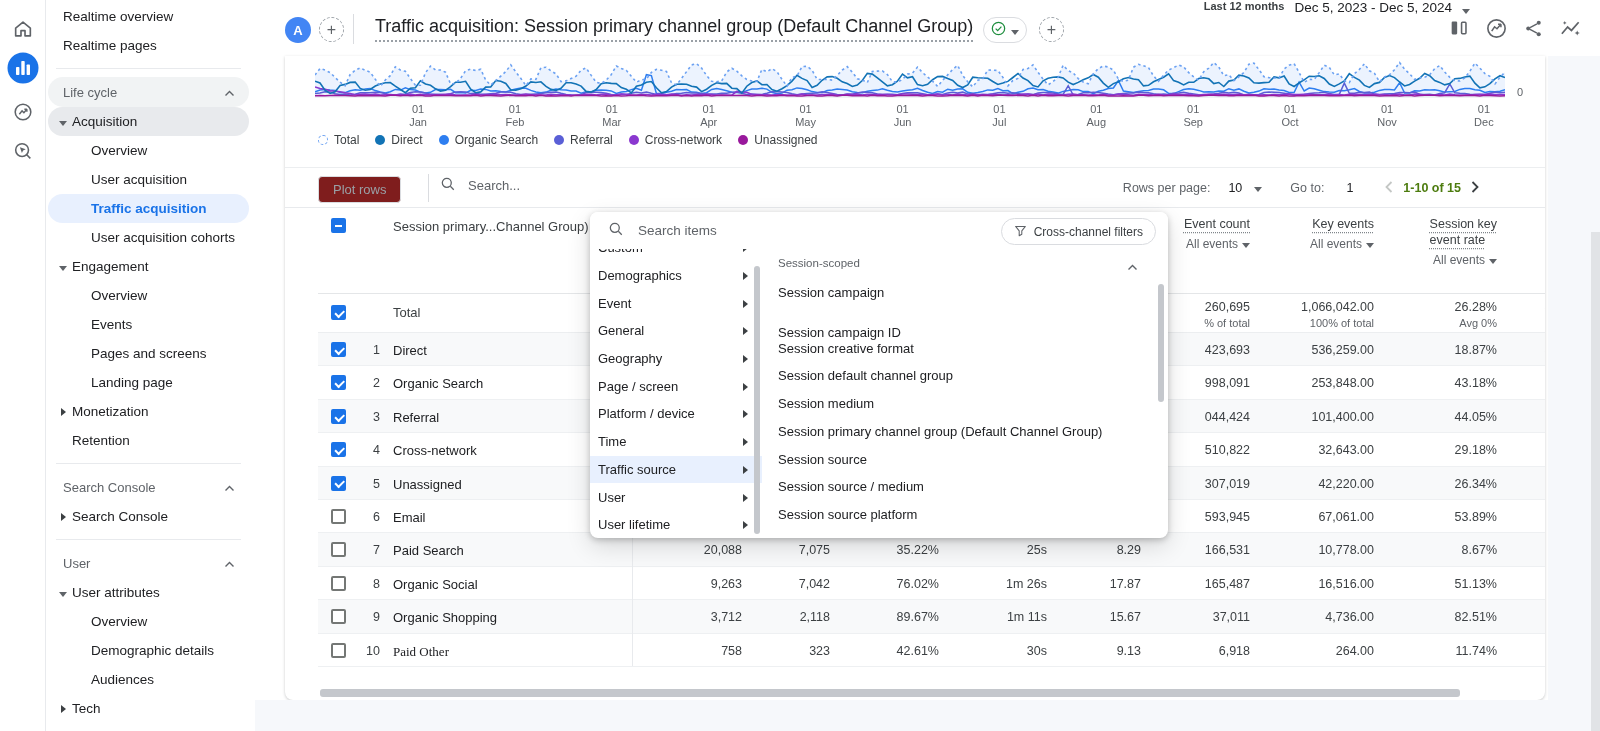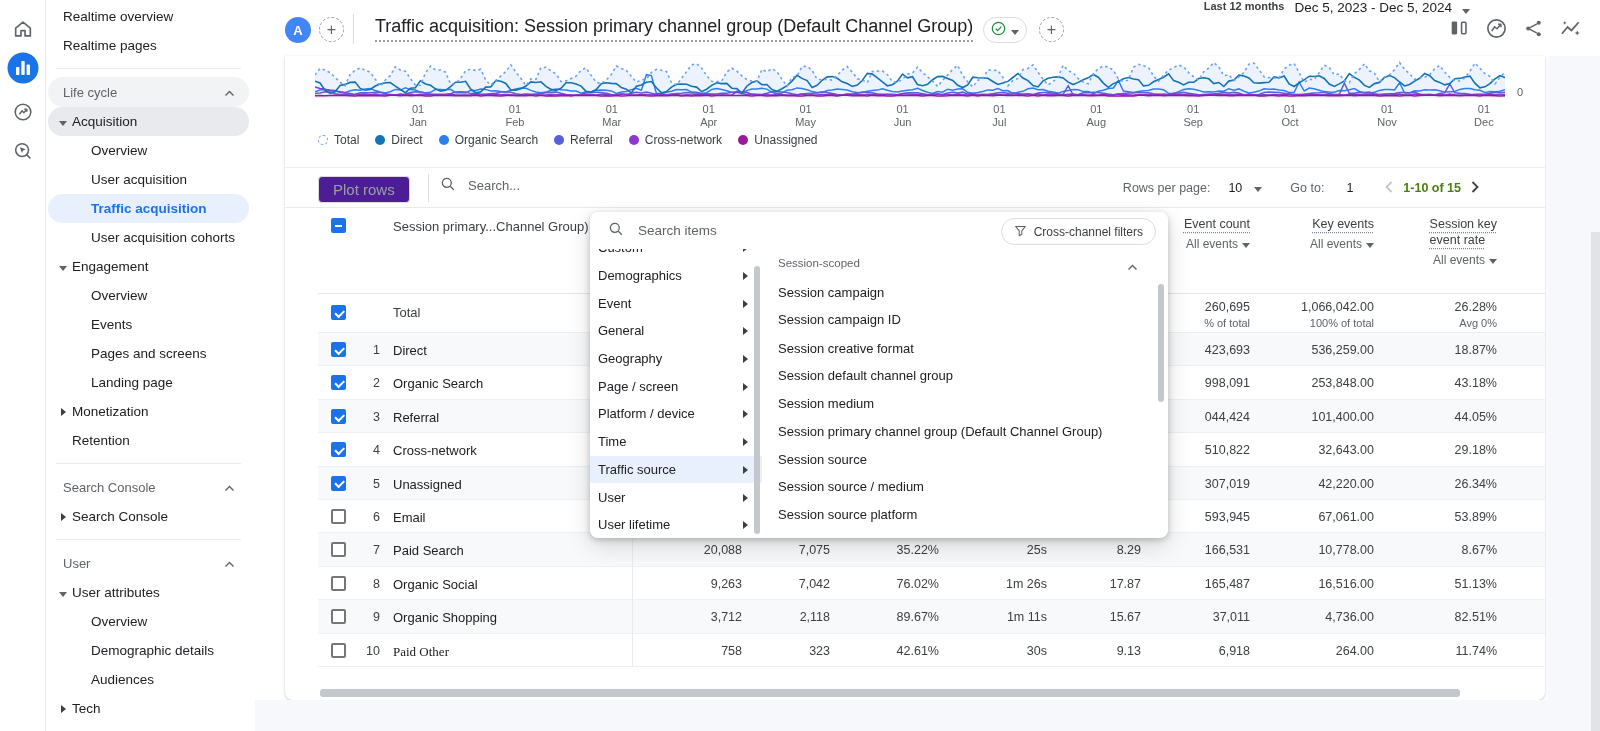--- a/index.html
+++ b/index.html
@@ -35,21 +35,21 @@
   #card{position:absolute;left:285px;top:56px;width:1260px;height:644px;background:#fff;border-radius:0 0 8px 8px;box-shadow:0 1px 3px rgba(60,64,67,.28);overflow:hidden;}
   #bg-right{position:absolute;left:1548px;top:56px;width:52px;height:675px;background:#f6f8fb;}
   #bg-bottom{position:absolute;left:255px;top:700px;width:1345px;height:31px;background:#f6f8fb;}
   .tick{position:absolute;top:47px;transform:translateX(-50%);text-align:center;font-size:11px;color:#5f6368;line-height:13px;}
   #legend{position:absolute;left:33px;top:77px;display:flex;gap:16px;align-items:center;font-size:12px;color:#3c4043;}
   .lg-it{display:flex;align-items:center;gap:6px;cursor:pointer;}
   .lg-dot{width:10px;height:10px;border-radius:50%;}
   .lg-dot.dashed{width:8px;height:8px;background:#fff;border:1.6px dashed;}
   
   #tbar{position:absolute;left:0;top:111px;width:1260px;height:41px;border-top:1px solid #eceef0;border-bottom:1px solid #e8eaed;box-sizing:border-box;}
-  #plot-rows{position:absolute;left:33px;top:8px;height:25px;padding:0 14px;border:1px solid #dadce0;border-radius:4px;font-size:15px;color:#9aa0a6;display:flex;align-items:center;background:#4c1d95;cursor:default;}
+  #plot-rows{position:absolute;left:33px;top:8px;height:25px;padding:0 14px;border:1px solid #dadce0;border-radius:4px;font-size:13px;color:#9aa0a6;display:flex;align-items:center;background:#7f1d1d;cursor:default;}
   #tb-search{position:absolute;left:155px;top:8px;display:flex;align-items:center;gap:12px;color:#5f6368;font-size:13px;cursor:text;}
   #tb-right{position:absolute;right:66px;top:0;height:40px;display:flex;align-items:center;gap:10px;font-size:12.5px;color:#5f6368;}
   
   .mh-label{font-size:12.5px;color:#3c4043;text-decoration:underline dotted #80868b;text-underline-offset:4px;line-height:16px;}
   .mh-sel{font-size:12px;color:#5f6368;margin-top:5px;display:flex;justify-content:flex-end;align-items:center;gap:4px;cursor:pointer;}
   .cell{position:absolute;text-align:right;font-size:12.5px;color:#3c4043;white-space:nowrap;}
   .sub{font-size:11px;color:#5f6368;margin-top:3px;}
   .cb{width:15px;height:15px;border:2px solid #747775;border-radius:2px;box-sizing:border-box;background:#fff;cursor:pointer;position:relative;flex:none;}
   .cb.on{background:#1a73e8;border-color:#1a73e8;}
   .cb.on::after{content:"";position:absolute;left:2.2px;top:2.8px;width:7px;height:3.5px;border-left:2px solid #fff;border-bottom:2px solid #fff;transform:rotate(-45deg);}
@@ -642,21 +642,21 @@
             </svg></span>
         </div>
       </div>
     <div class="sbar" style="left:164px;top:54px;width:6px;height:268px;"></div>
     <div id="pp-panel">
         <div class="pp-hdr">Session-scoped</div>
         <span style="position: absolute; right: 30px; top: 8px;"><svg width="11" height="7" viewBox="0 0 11 7">
             <path d="M1.5 5.5 L5.5 1.5 L9.5 5.5" fill="none" stroke="#5f6368" stroke-width="1.4"></path>
           </svg></span>
         <div class="pp-it" style="top: 30px;">Session campaign</div>
-        <div class="pp-it" style="top: 57px;">Session campaign ID</div>
+        <div class="pp-it" style="top: 70px;">Session campaign ID</div>
         <div class="pp-it" style="top: 85.4px;">Session creative format</div>
         <div class="pp-it" style="top: 113.1px;">Session default channel group</div>
         <div class="pp-it" style="top: 140.8px;">Session medium</div>
         <div class="pp-it" style="top: 168.5px;">Session primary channel group (Default Channel Group)</div>
         <div class="pp-it" style="top: 196.2px;">Session source</div>
         <div class="pp-it" style="top: 223.9px;">Session source / medium</div>
         <div class="pp-it" style="top: 251.6px;">Session source platform</div>
       </div>
     <div class="sbar" style="left:568px;top:72px;width:6px;height:118px;"></div>
   </div>

